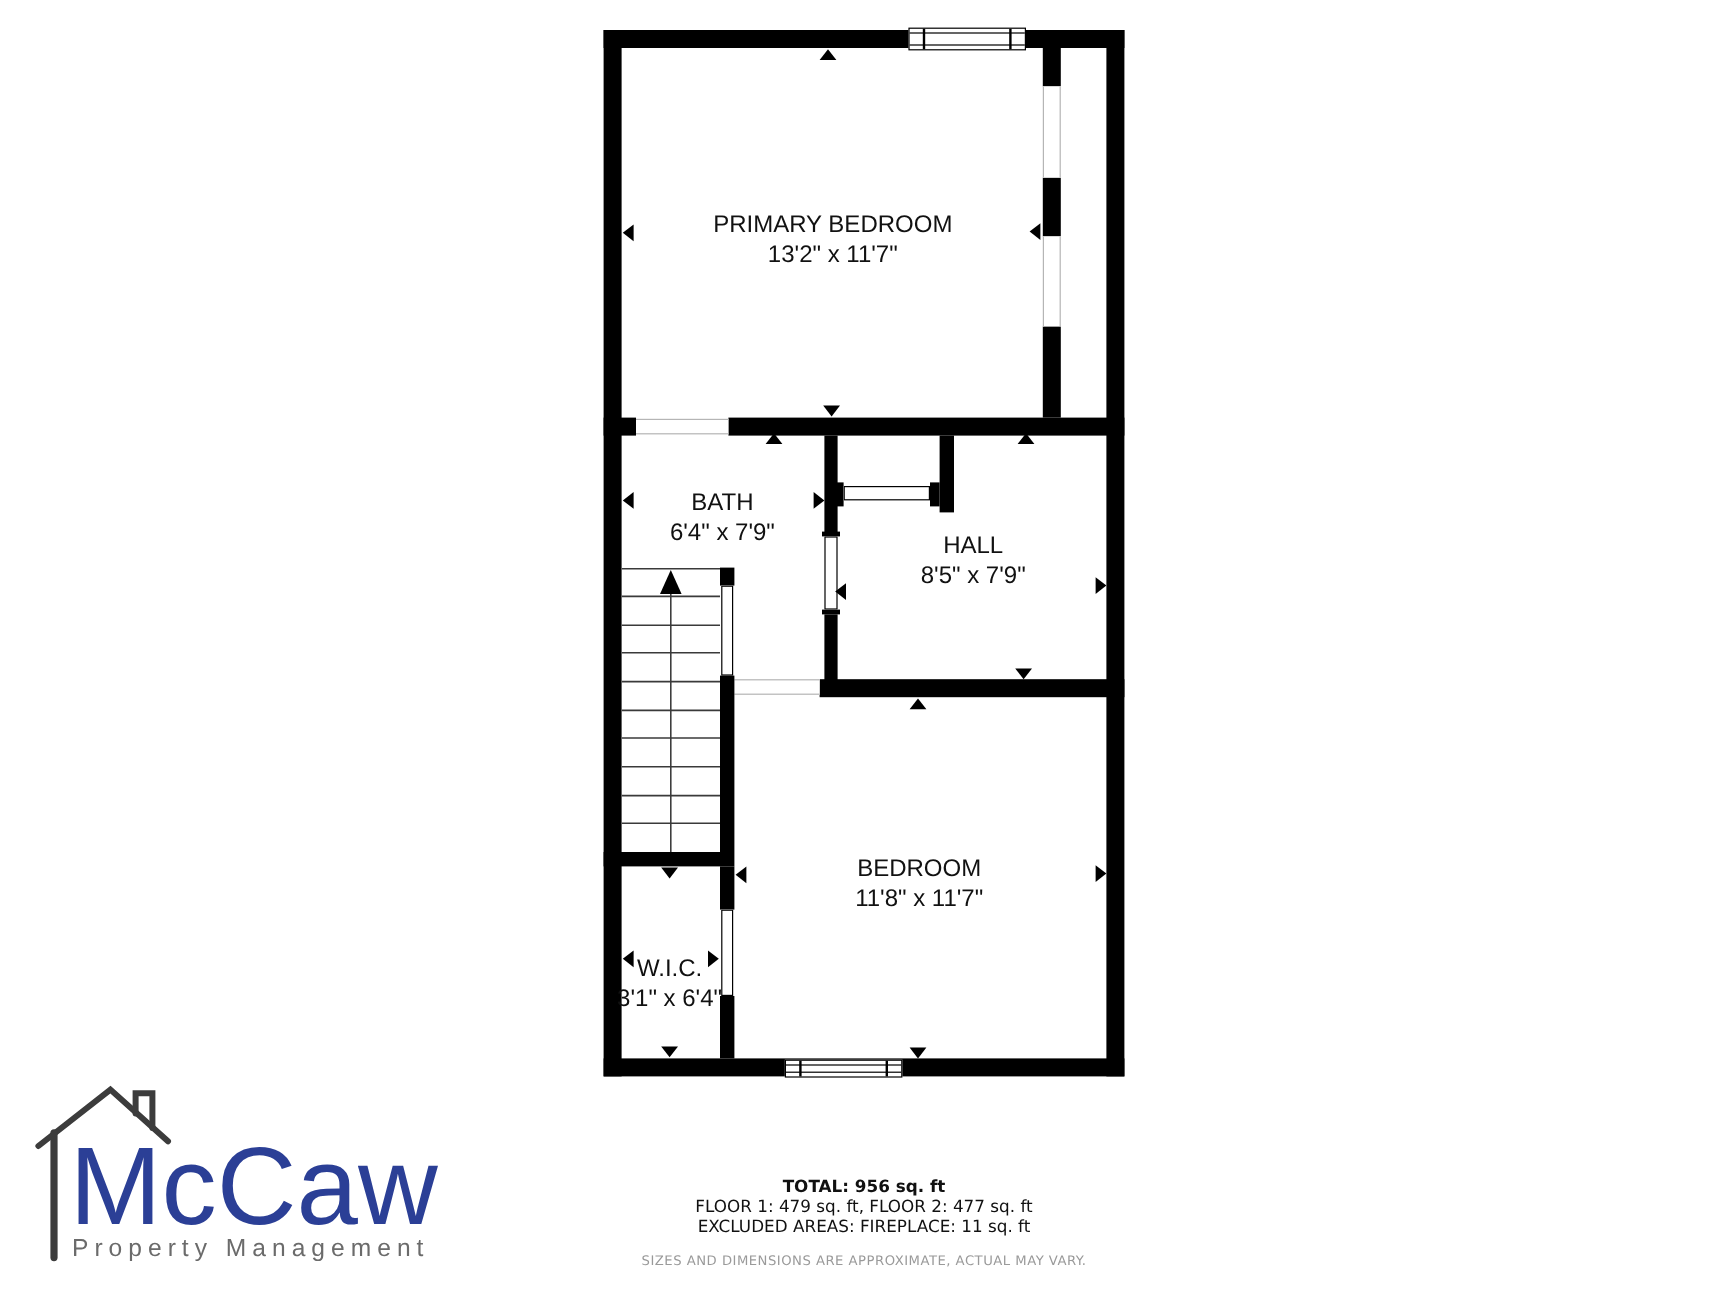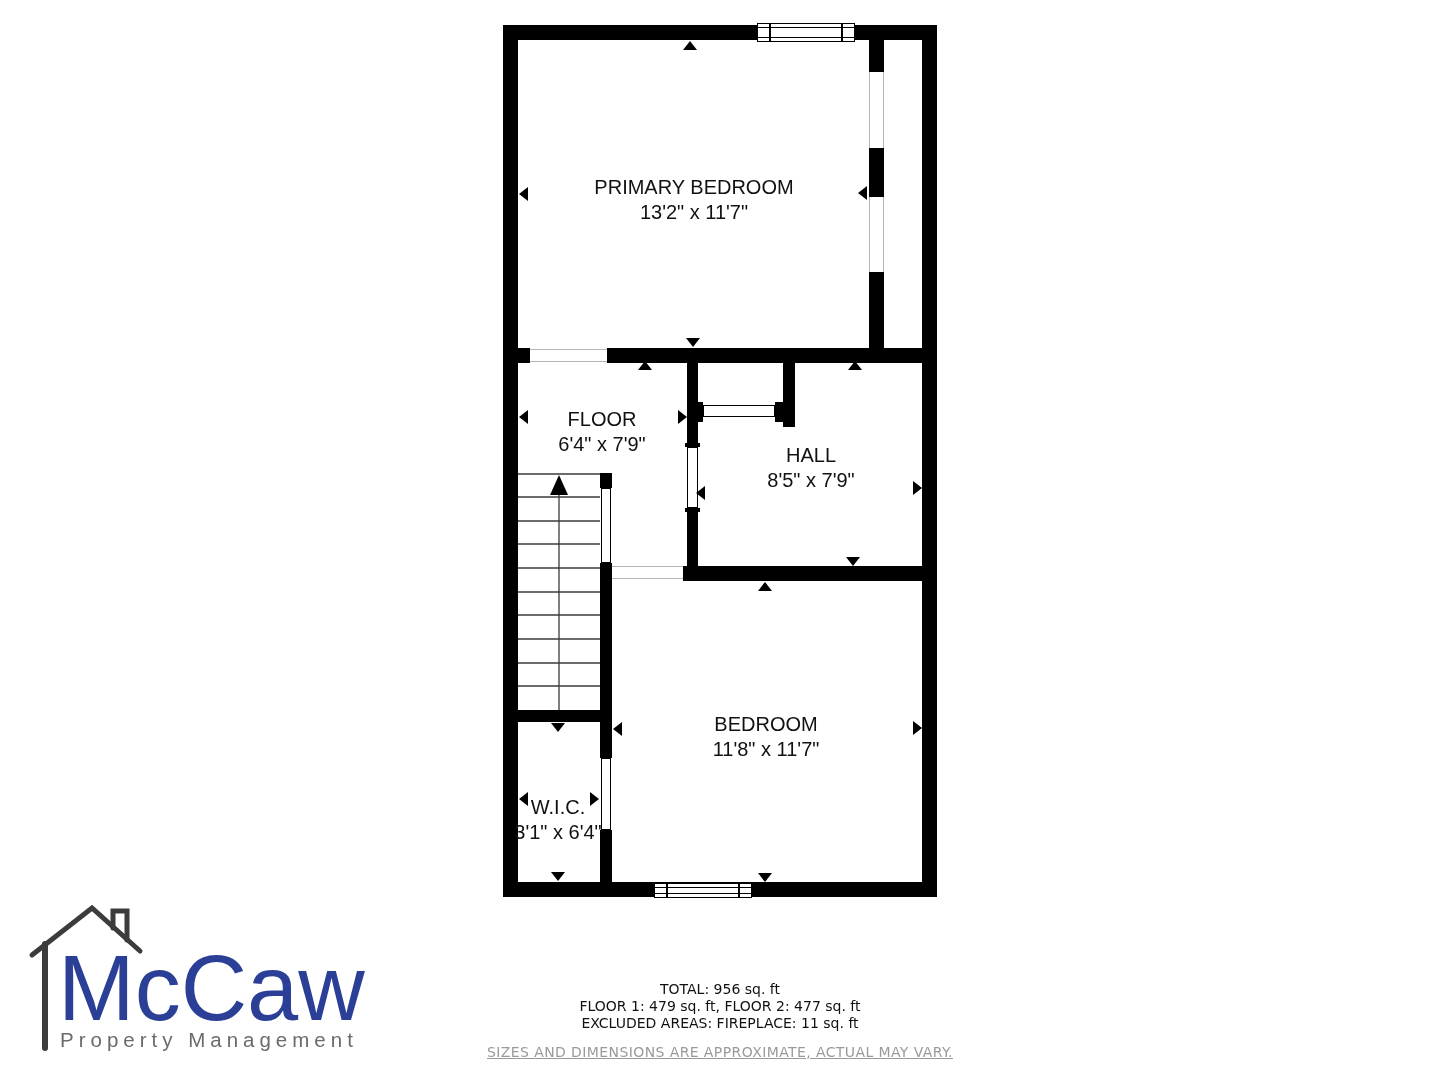--- a/index.html
+++ b/index.html
@@ -21,23 +21,23 @@
   .tu,.td,.tl,.tr{position:absolute;width:0;height:0;}
   .tu{border-left:7px solid transparent;border-right:7px solid transparent;border-bottom:9px solid #000;}
   .td{border-left:7px solid transparent;border-right:7px solid transparent;border-top:9px solid #000;}
   .tl{border-top:7px solid transparent;border-bottom:7px solid transparent;border-right:9px solid #000;}
   .tr{border-top:7px solid transparent;border-bottom:7px solid transparent;border-left:9px solid #000;}
   
   .room-label{position:absolute;text-align:center;font-size:20px;line-height:25px;color:#111;}
   
   .footer{position:absolute;left:320px;top:981px;width:800px;text-align:center;
           font-family:"DejaVu Sans","Liberation Sans",sans-serif;color:#111;}
-  .footer .total{font-weight:normal;font-size:14px;line-height:17px;}
+  .footer .total{font-weight:bold;font-size:14px;line-height:17px;}
   .footer .line{font-size:14px;line-height:16.5px;}
-  .footer .disclaimer{margin-top:13px;font-size:14px;letter-spacing:.4px;color:#9a9a9a;text-decoration:underline;}
+  .footer .disclaimer{margin-top:13px;font-size:11px;letter-spacing:.4px;color:#9a9a9a;}
   svg text{font-family:"Liberation Sans",sans-serif;}
 </style>
 </head>
 <body>
 
 <div id="canvas">
 
   <div>
 
     <div class="w" style="left:503px;top:25px;width:434px;height:15px"></div>
@@ -123,21 +123,21 @@
     <div class="tl" style="left:519px;top:792px"></div>
     <div class="tr" style="left:590px;top:792px"></div>
     <div class="td" style="left:551px;top:872px"></div>
     <div class="td" style="left:758px;top:873px"></div>
 
     <div class="room-label" style="left:544px;top:175px;width:300px">
       <div>PRIMARY BEDROOM</div>
       <div>13'2" x 11'7"</div>
     </div>
     <div class="room-label" style="left:502px;top:407px;width:200px">
-      <div>FLOOR</div>
+      <div>BATH</div>
       <div>6'4" x 7'9"</div>
     </div>
     <div class="room-label" style="left:711px;top:443px;width:200px">
       <div>HALL</div>
       <div>8'5" x 7'9"</div>
     </div>
     <div class="room-label" style="left:616px;top:712px;width:300px">
       <div>BEDROOM</div>
       <div>11'8" x 11'7"</div>
     </div>

